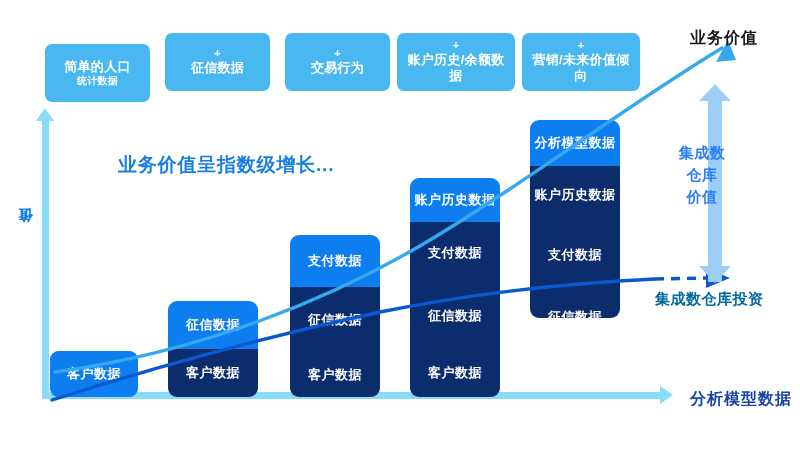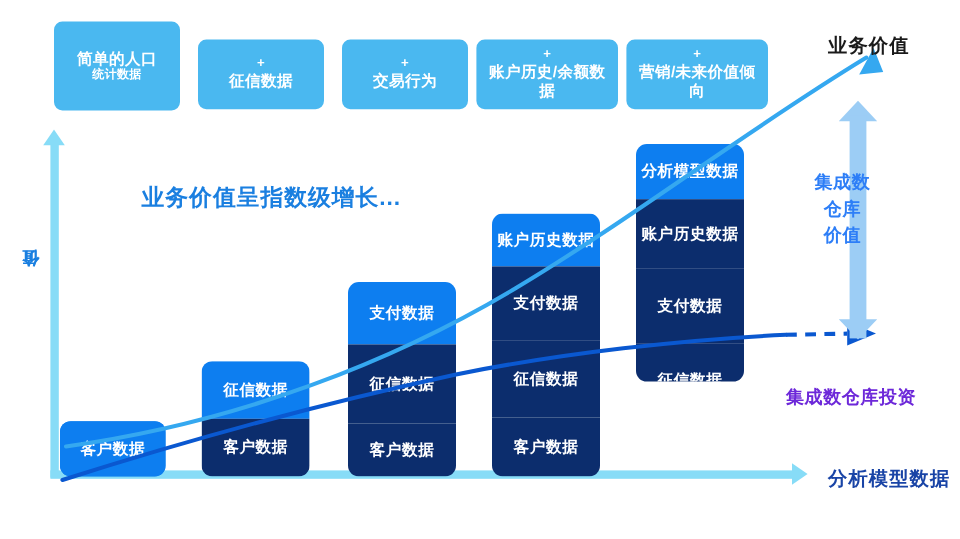--- a/index.html
+++ b/index.html
@@ -85,21 +85,21 @@
   
   #curves{position:absolute;left:0;top:0;width:800px;height:449px;pointer-events:none;}
 
   
   .ann-biz{
     position:absolute;left:690px;top:28px;
     color:#1a1a1a;font-weight:bold;font-size:16px;letter-spacing:1px;font-family:Liberation Serif, serif;
   }
   .ann-invest{
     position:absolute;left:655px;top:290px;
-    color:#6d28d9;font-weight:bold;font-size:15px;letter-spacing:.5px;margin-top:32px;
+    color:#0369a1;font-weight:bold;font-size:15px;letter-spacing:.5px;
   }
   .ann-dw{
     position:absolute;left:663px;top:142px;width:78px;
     color:#2d7ef7;font-weight:bold;font-size:15px;
     text-align:center;line-height:1.45;letter-spacing:.5px;
   }
 
   
   .dbl-shaft{position:absolute;left:708px;top:96px;width:14px;height:186px;background:#9ccdf5;}
   .dbl-head-up{
@@ -116,21 +116,21 @@
   .note{
     position:absolute;left:118px;top:152px;
     color:#1a7fe0;font-weight:bold;font-size:19px;letter-spacing:.8px;
   }
 </style>
 </head>
 <body>
 
 <div id="stage">
 
-  <div class="chip" style="left:45px;top:18px;width:105px;height:74px;">
+  <div class="chip" style="left:45px;top:44px;width:105px;height:58px;">
     <span class="plus"></span>
     <span class="l1">简单的人口</span>
     <span class="l2">统计数据</span>
   </div>
 
   <div class="chip" style="left:165px;top:33px;width:105px;height:58px;">
     <span class="plus">+</span>
     <span class="l1">征信数据</span>
   </div>
 

